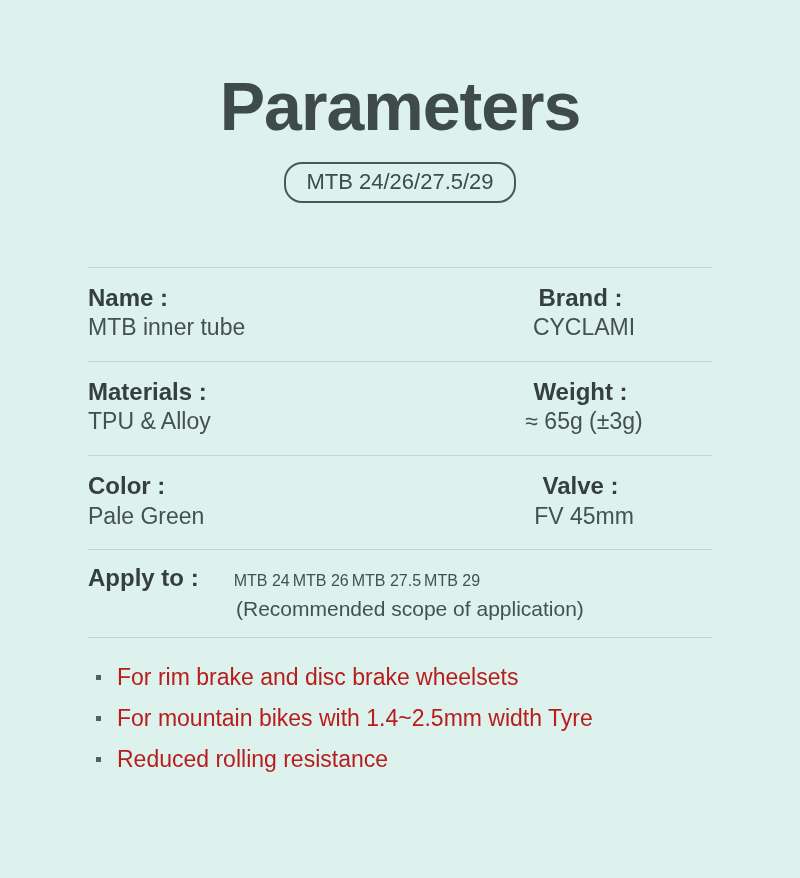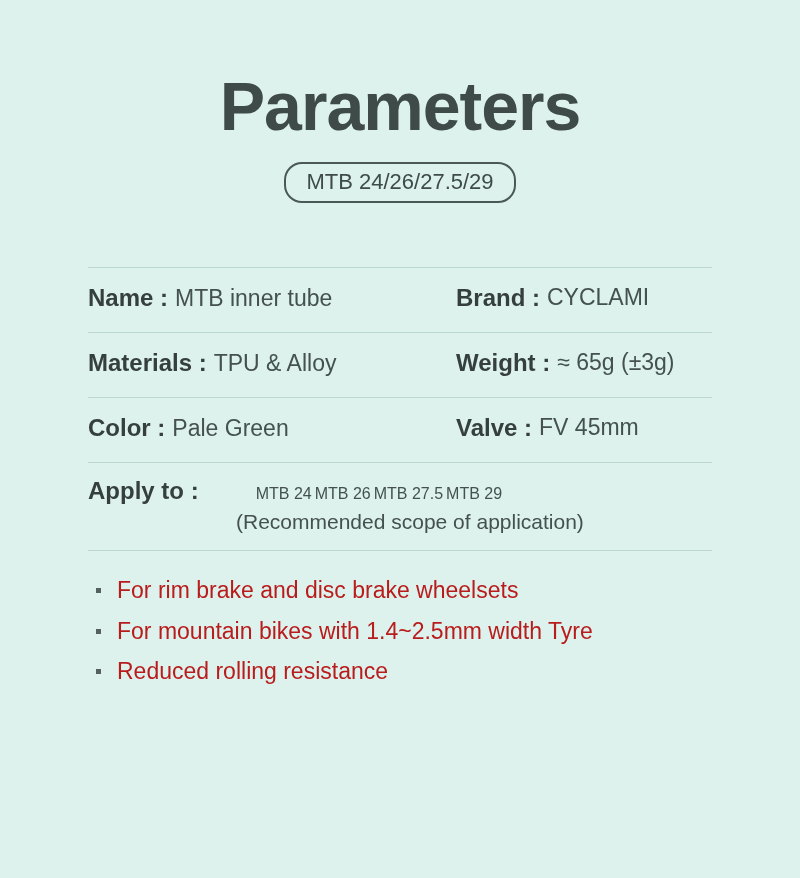--- a/index.html
+++ b/index.html
@@ -56,20 +56,21 @@
   }
   .spec-row.first {
     border-top: 1px solid #bcd9d1;
     border-bottom: 1px solid #bcd9d1;
   }
   .cell {
     display: flex;
     align-items: baseline;
     font-size: 23px;
     line-height: 1.3;
+    flex-direction: column;
   }
   .cell.left {
     width: 368px;
     flex: none;
   }
   .cell.right {
     flex: 1;
     align-items: center;
   }
   .k {
@@ -91,21 +92,21 @@
   }
   .apply-line {
     display: flex;
     align-items: baseline;
   }
   .apply-k {
     font-weight: bold;
     font-size: 24px;
     color: #353f3d;
     white-space: nowrap;
-    margin-right: 28px;
+    margin-right: 6px;
   }
   .apply-vals {
     display: flex;
     gap: 3px;
     font-size: 16px;
     color: #44514e;
     margin-left: 29px;
   }
   .apply-note {
     font-size: 21px;

